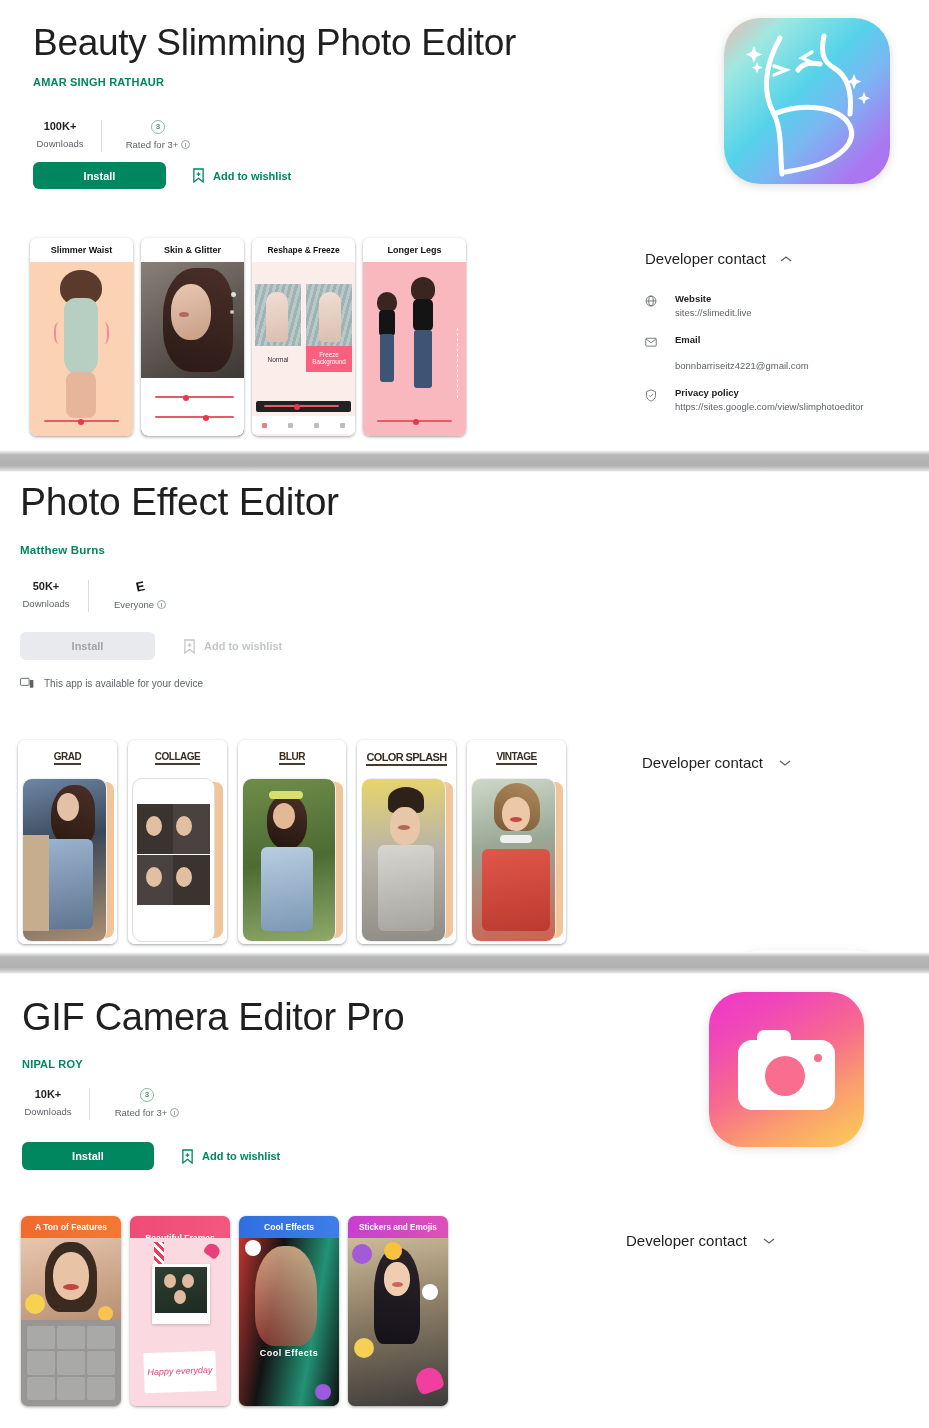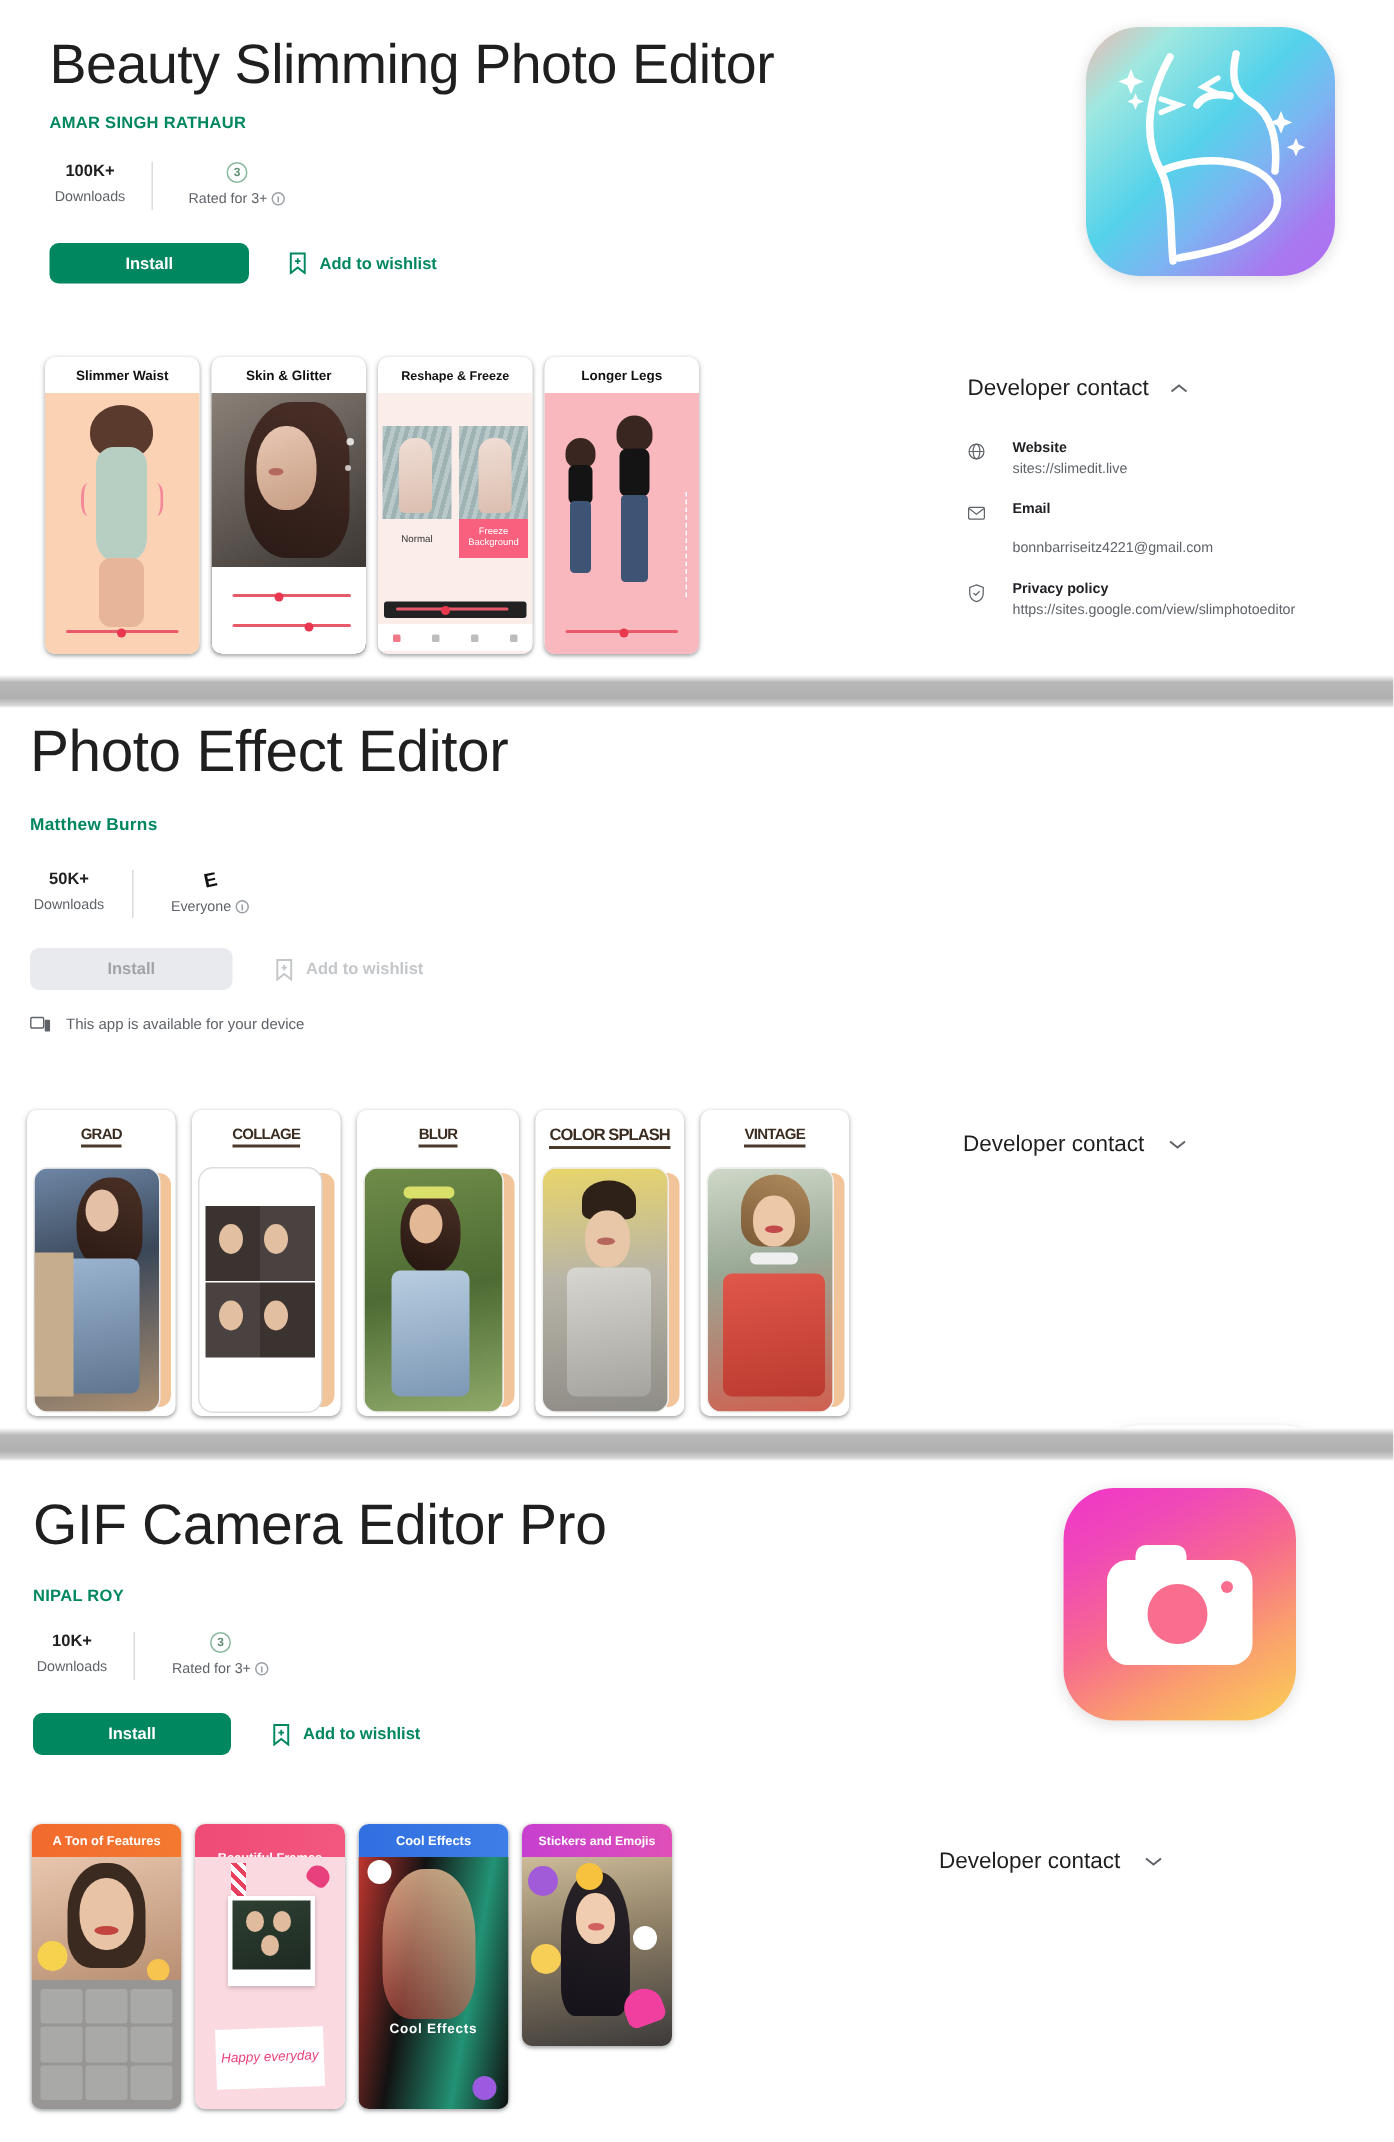--- a/index.html
+++ b/index.html
@@ -98,21 +98,21 @@
 
 <div class="page">
 
   <div class="app-section" style="position:absolute; left:0; top:0; width:929px; height:450px;">
 
     <div class="hdr">
       <div class="title" style="position:absolute; left:33px; top:24px; font-size:37px;">Beauty Slimming Photo Editor</div>
 
       <div class="dev" style="position:absolute; left:33px; top:76px; font-size:11px;">AMAR SINGH RATHAUR</div>
 
-      <div class="stats" style="position:absolute; left:33px; top:108px;">
+      <div class="stats" style="position:absolute; left:33px; top:120px;">
         <div class="stat" style="width:54px;">
           <div class="big" style="font-size:11px;">100K+</div>
           <div class="sub" style="font-size:9.5px;margin-top:6px;">Downloads</div>
         </div>
         <div class="divider-v" style="height:32px;margin:0 14px;"></div>
         <div class="stat" style="min-width:84px;">
           <div class="rating-badge">
             <span>3</span>
           </div>
           <div class="sub" style="font-size:9.5px;margin-top:5px;">
@@ -526,21 +526,21 @@
               linear-gradient(100deg, rgba(222,60,52,.85) 0%, rgba(20,20,20,.2) 35%, rgba(40,190,150,.75) 70%, rgba(15,15,15,.9) 100%);"></div>
           <div style="position:absolute;left:16px;top:8px;width:62px;height:100px;background:linear-gradient(180deg,rgba(235,190,150,.8),rgba(200,80,70,.6));border-radius:45% 45% 30% 30%;filter:blur(0.4px);"></div>
           <div style="position:absolute;left:6px;top:2px;width:16px;height:16px;border-radius:50%;background:#fff;"></div>
           <div style="position:absolute;right:8px;bottom:6px;width:16px;height:16px;border-radius:50%;background:#9b5adf;"></div>
           <div style="position:absolute;left:0;right:0;top:104px;text-align:center;">
             <span style="font-size:9px;color:#fff;font-weight:700;letter-spacing:.5px;">Cool Effects</span>
           </div>
         </div>
       </div>
 
-      <div class="shot" style="width:100px;height:148px;background:#fef9c3;">
+      <div class="shot" style="width:100px;height:190px;background:#fef9c3;">
         <div class="cap-bar" style="height:22px;background:linear-gradient(90deg,#c73fd0,#e04fb8);">
           <span class="cap-txt" style="font-size:8.2px;color:#fff;">Stickers and Emojis</span>
         </div>
         <div class="shot-inner" style="top:22px;bottom:0;background:#8b7c62;">
           <div style="position:absolute;inset:0;background:linear-gradient(170deg,#cdbb99 0%,#8a7c64 45%,#3c3a3a 100%);"></div>
           <div style="position:absolute;left:26px;top:10px;width:46px;height:96px;background:linear-gradient(190deg,#2a2428,#15121a);border-radius:45% 45% 20% 20%;"></div>
           <div style="position:absolute;left:36px;top:24px;width:26px;height:34px;background:#f0cdb0;border-radius:48%;"></div>
           <div style="position:absolute;left:44px;top:44px;width:11px;height:5px;background:#d1625d;border-radius:50%;"></div>
           <div style="position:absolute;left:4px;top:6px;width:20px;height:20px;border-radius:50%;background:#a15ad8;"></div>
           <div style="position:absolute;left:36px;top:4px;width:18px;height:18px;border-radius:50%;background:#f7c33e;"></div>

